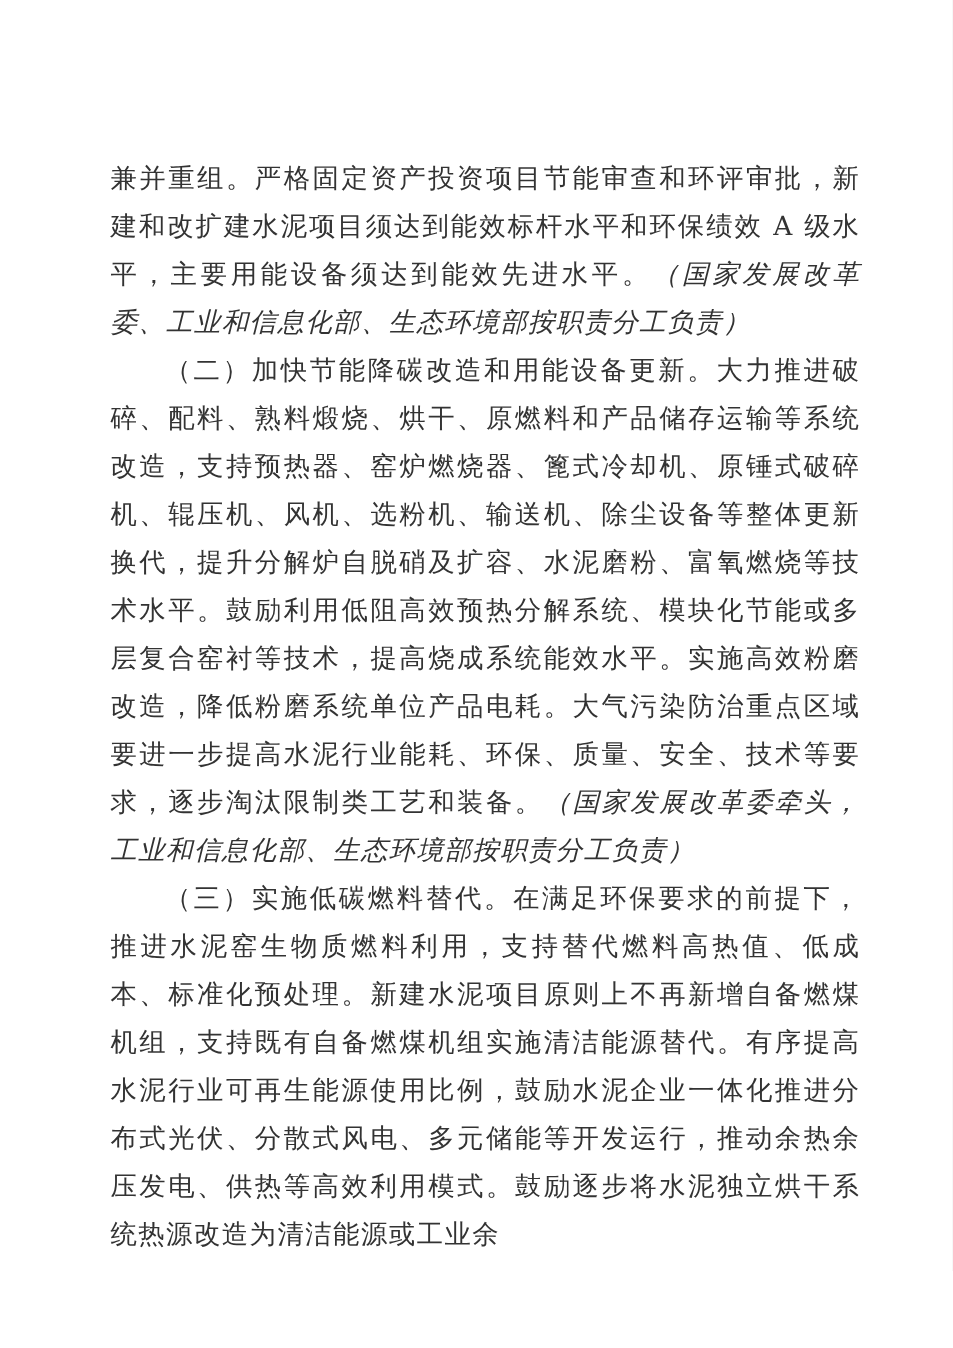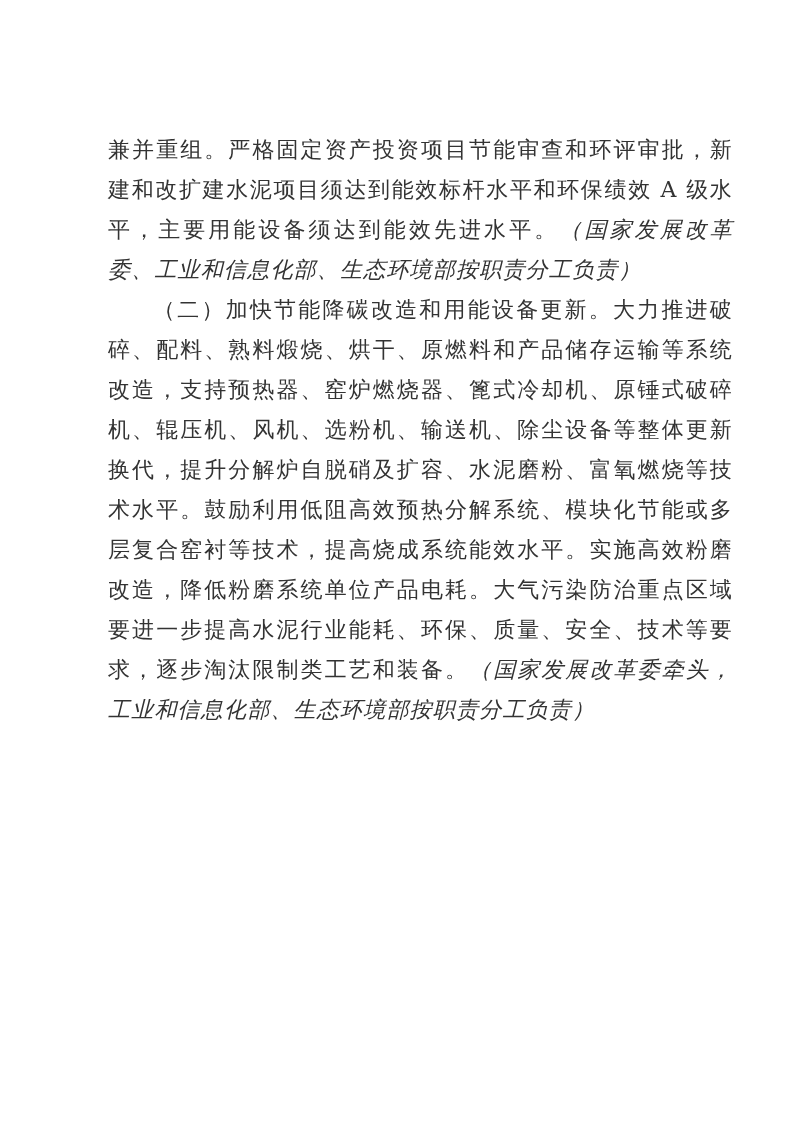--- a/index.html
+++ b/index.html
@@ -11,21 +11,21 @@
     position: relative;
     width: 794px;
     height: 1123px;
     margin: 0 auto;
     background: #ffffff;
     overflow: hidden;
     font-family: "DejaVu Serif", "Liberation Serif", serif;
   }
   .doc-body {
     position: absolute;
-    left: 108px;
+    left: 92px;
     top: 130px;
     width: 625px;
     color: #333333;
     font-size: 22px;
     line-height: 40px;
     letter-spacing: 1.2px;
     text-align: justify;
     text-justify: inter-ideograph;
   }
   .doc-body p {
@@ -47,14 +47,15 @@
     font-style: italic;
   }
 </style>
 </head>
 <body>
 
 <div class="page">
   <div class="doc-body" id="doc-body">
       <p class="para"><span class="run-normal">兼并重组。严格固定资产投资项目节能审查和环评审批，新建和改扩建水泥项目须达到能效标杆水平和环保绩效 A 级水平，主要用能设备须达到能效先进水平。</span><span class="run-kaiti">（国家发展改革委、工业和信息化部、生态环境部按职责分工负责）</span></p>
       <p class="para indent"><span class="run-bold">（二）加快节能降碳改造和用能设备更新。</span><span class="run-normal">大力推进破碎、配料、熟料煅烧、烘干、原燃料和产品储存运输等系统改造，支持预热器、窑炉燃烧器、篦式冷却机、原锤式破碎机、辊压机、风机、选粉机、输送机、除尘设备等整体更新换代，提升分解炉自脱硝及扩容、水泥磨粉、富氧燃烧等技术水平。鼓励利用低阻高效预热分解系统、模块化节能或多层复合窑衬等技术，提高烧成系统能效水平。实施高效粉磨改造，降低粉磨系统单位产品电耗。大气污染防治重点区域要进一步提高水泥行业能耗、环保、质量、安全、技术等要求，逐步淘汰限制类工艺和装备。</span><span class="run-kaiti">（国家发展改革委牵头，工业和信息化部、生态环境部按职责分工负责）</span></p>
+      <p class="para indent"><span class="run-bold">（三）实施低碳燃料替代。</span><span class="run-normal">在满足环保要求的前提下，推进水泥窑生物质燃料利用，支持替代燃料高热值、低成本、标准化预处理。新建水泥项目原则上不再新增自备燃煤机组，支持既有自备燃煤机组实施清洁能源替代。有序提高水泥行业可再生能源使用比例，鼓励水泥企业一体化推进分布式光伏、分散式风电、多元储能等开发运行，推动余热余压发电、供热等高效利用模式。鼓励逐步将水泥独立烘干系统热源改造为清洁能源或工业余</span></p>
     </div>
 </div>
 
 </body></html>

